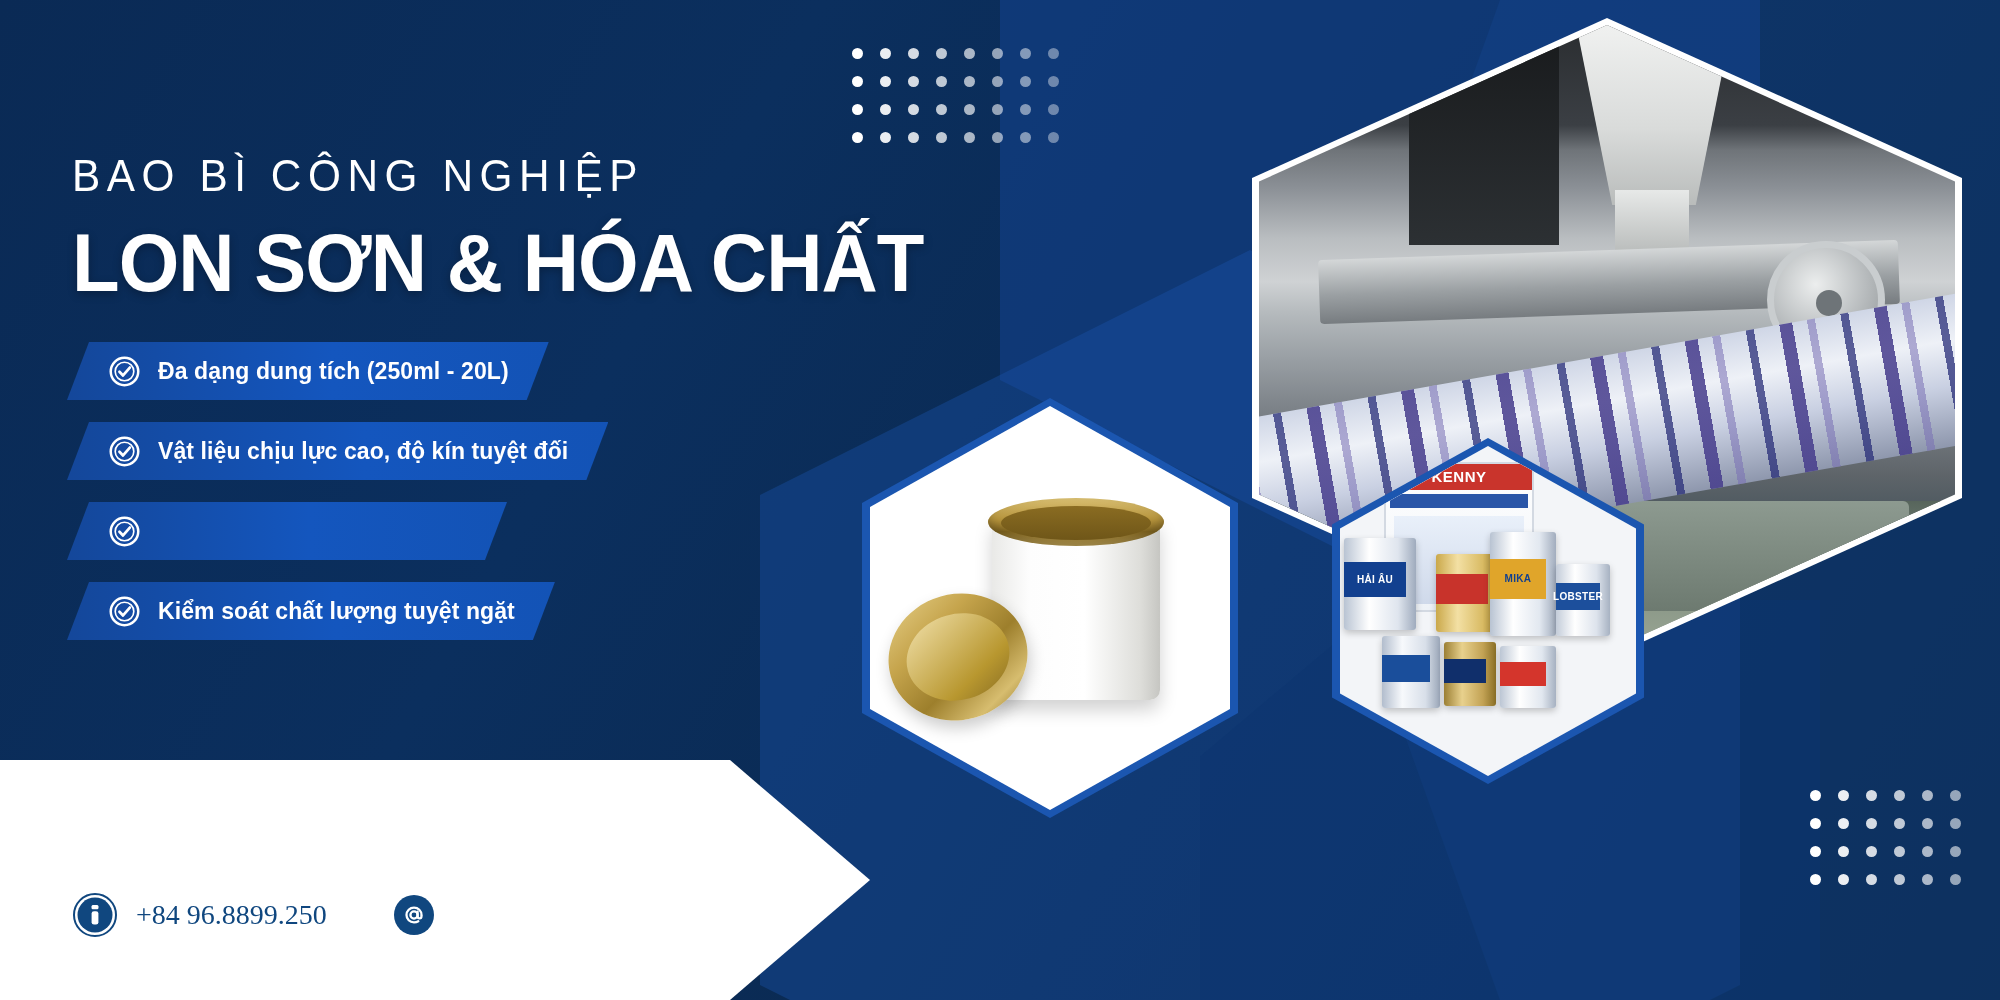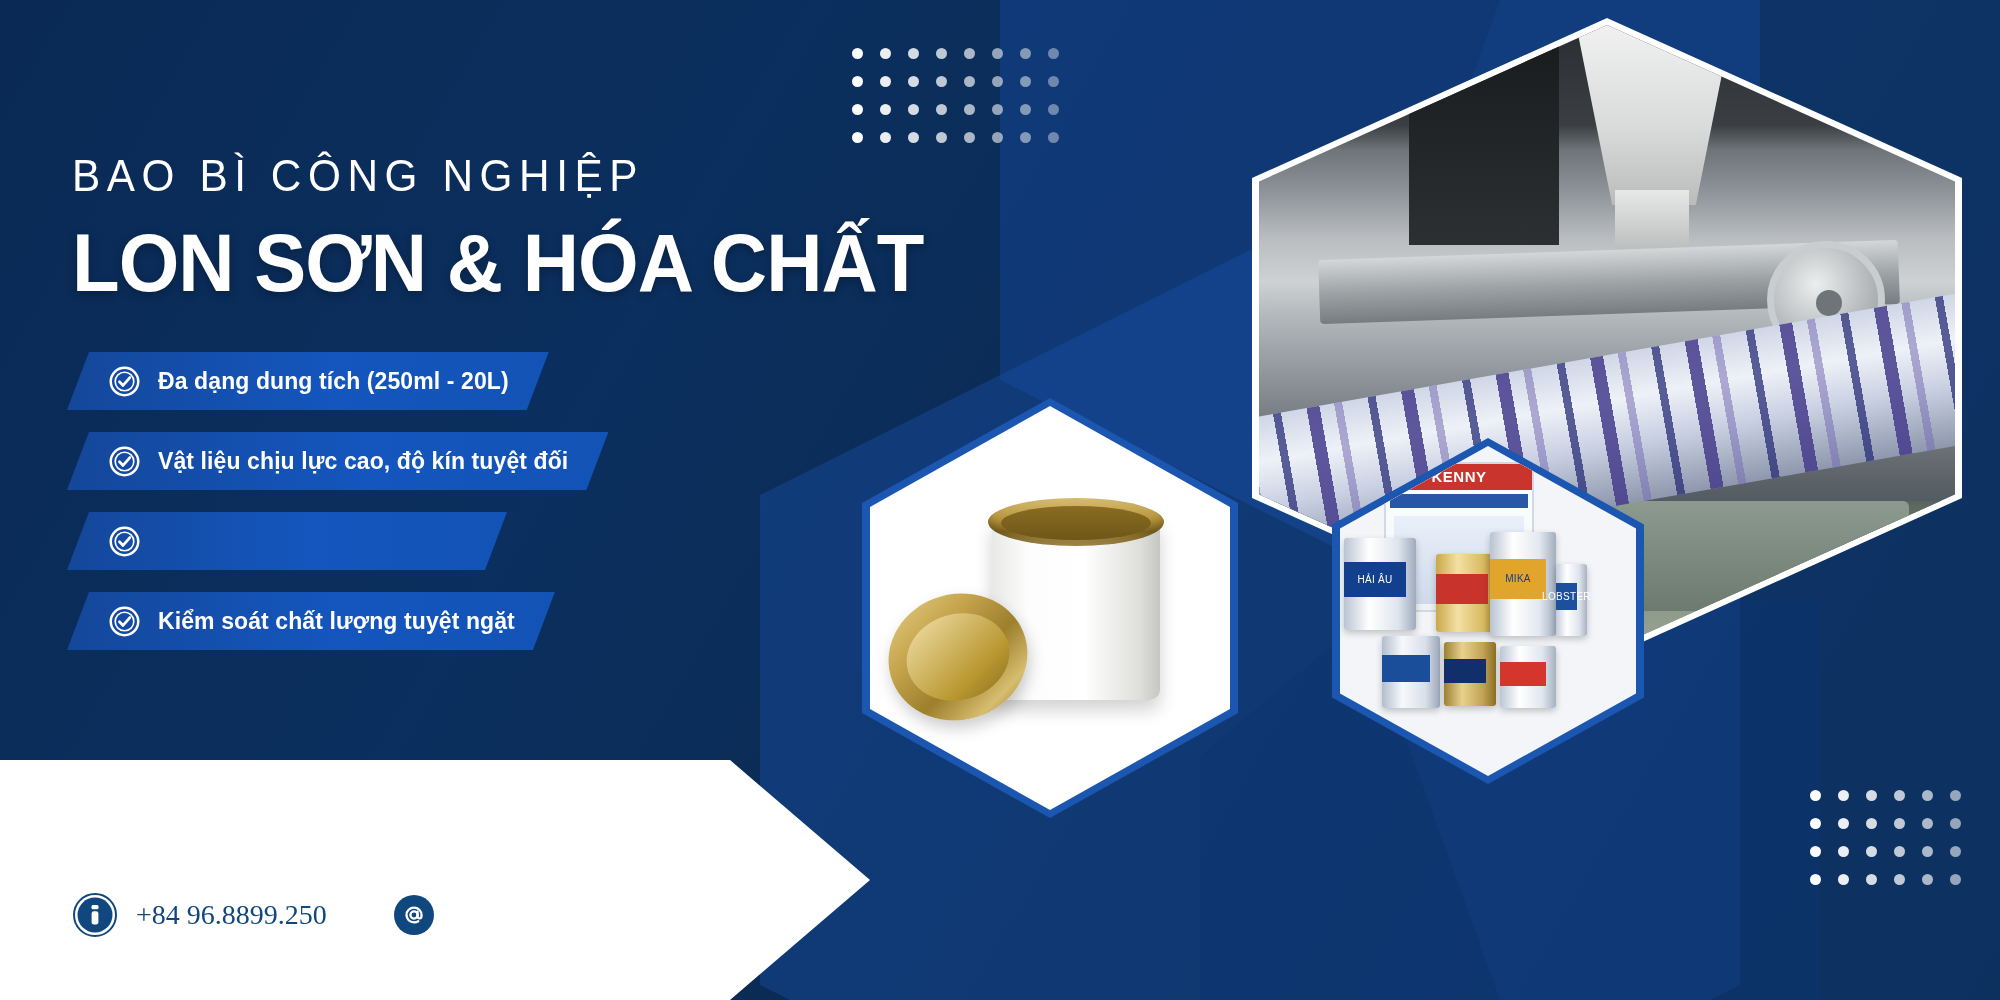--- a/index.html
+++ b/index.html
@@ -45,21 +45,21 @@
             font-size:45px; font-weight:300; letter-spacing:7px;
             font-family:"Liberation Sans", sans-serif; white-space:nowrap;
             transform:scaleX(.94); transform-origin:left center; }
 
   .headline{ position:absolute; left:0; top:222px; color:#ffffff;
              font-size:82px; font-weight:bold; letter-spacing:-1px; line-height:1;
              white-space:nowrap; transform:scaleX(.95); transform-origin:left center;
              text-shadow:0 3px 10px rgba(0,0,0,.28); }
 
   
-  .features{ position:absolute; left:-5px; top:352px; width:640px; }
+  .features{ position:absolute; left:-5px; top:342px; width:640px; }
   .pill{ position:relative; height:58px; margin-bottom:22px; display:flex; align-items:center;
          background:linear-gradient(90deg,#14479a 0%,#1456be 55%,#1353b6 100%);
          clip-path:polygon(22px 0,100% 0,calc(100% - 22px) 100%,0 100%);
          padding-left:42px; padding-right:40px; width:max-content; min-width:440px;
          box-shadow:0 4px 14px rgba(0,0,0,.22); }
   .pill .chk{ flex:0 0 auto; width:31px; height:31px; margin-right:18px; }
   .pill .ptxt{ color:#ffffff; font-size:23px; font-weight:bold; white-space:nowrap;
                letter-spacing:.1px; }
 
   
@@ -140,31 +140,31 @@
   .prod-kenny .kb{ position:absolute; left:0; top:0; width:100%; height:26px;
      background:#c9342c; color:#fff; font-size:15px; font-weight:bold; text-align:center;
      line-height:26px; letter-spacing:.5px; }
   .prod-kenny .kt{ position:absolute; left:4px; top:30px; right:4px; height:14px;
      background:#2a56a8; }
   .prod-kenny .kbody{ position:absolute; left:8px; top:52px; right:8px; bottom:6px;
      background:linear-gradient(180deg,#e9f0fa,#cfd9ea); }
   .tin{ position:absolute; border-radius:3px; box-shadow:0 3px 7px rgba(0,0,0,.22); }
   .tin .lbl{ position:absolute; left:0; right:10px; top:26%; height:38%;
      display:flex; align-items:center; justify-content:center;
-     font-size:10px; font-weight:normal; color:#fff; letter-spacing:.3px;text-align:center; }
+     font-size:10px; font-weight:bold; color:#fff; letter-spacing:.3px;text-align:center; }
   #tin1{ left:4px; top:92px; width:72px; height:92px;
      background:linear-gradient(90deg,#b9c4d3,#ffffff 35%,#dfe5ee 75%,#9fabbd); }
   #tin1 .lbl{ background:#12408f; }
   #tin2{ left:96px; top:108px; width:62px; height:78px;
      background:linear-gradient(90deg,#caa84a,#f3e0a4 35%,#d9bb64 75%,#a8872f); }
   #tin2 .lbl{ background:#c8332b; }
   #tin3{ left:150px; top:86px; width:66px; height:104px;
      background:linear-gradient(90deg,#b8c3d2,#ffffff 35%,#e2e8f0 75%,#a2adbe); }
   #tin3 .lbl{ background:#e0a52a; color:#12408f; }
-  #tin4{ left:216px; top:118px; width:31px; height:72px;
+  #tin4{ left:216px; top:118px; width:54px; height:72px;
      background:linear-gradient(90deg,#c3ccd9,#ffffff 35%,#dde3ec 75%,#a7b2c2); }
   #tin4 .lbl{ background:#1c4f9c; }
   #tin5{ left:42px; top:190px; width:58px; height:72px;
      background:linear-gradient(90deg,#b2bdcd,#f7f9fc 35%,#d8dfe9 75%,#9aa6b8); }
   #tin5 .lbl{ background:#1a4e9b; }
   #tin6{ left:104px; top:196px; width:52px; height:64px;
      background:linear-gradient(90deg,#9b7f34,#e8d18d 35%,#c2a254 75%,#8a6f26); }
   #tin6 .lbl{ background:#102f6b; }
   #tin7{ left:160px; top:200px; width:56px; height:62px;
      background:linear-gradient(90deg,#bcc6d4,#ffffff 35%,#e1e7ef 75%,#a6b1c1); }

